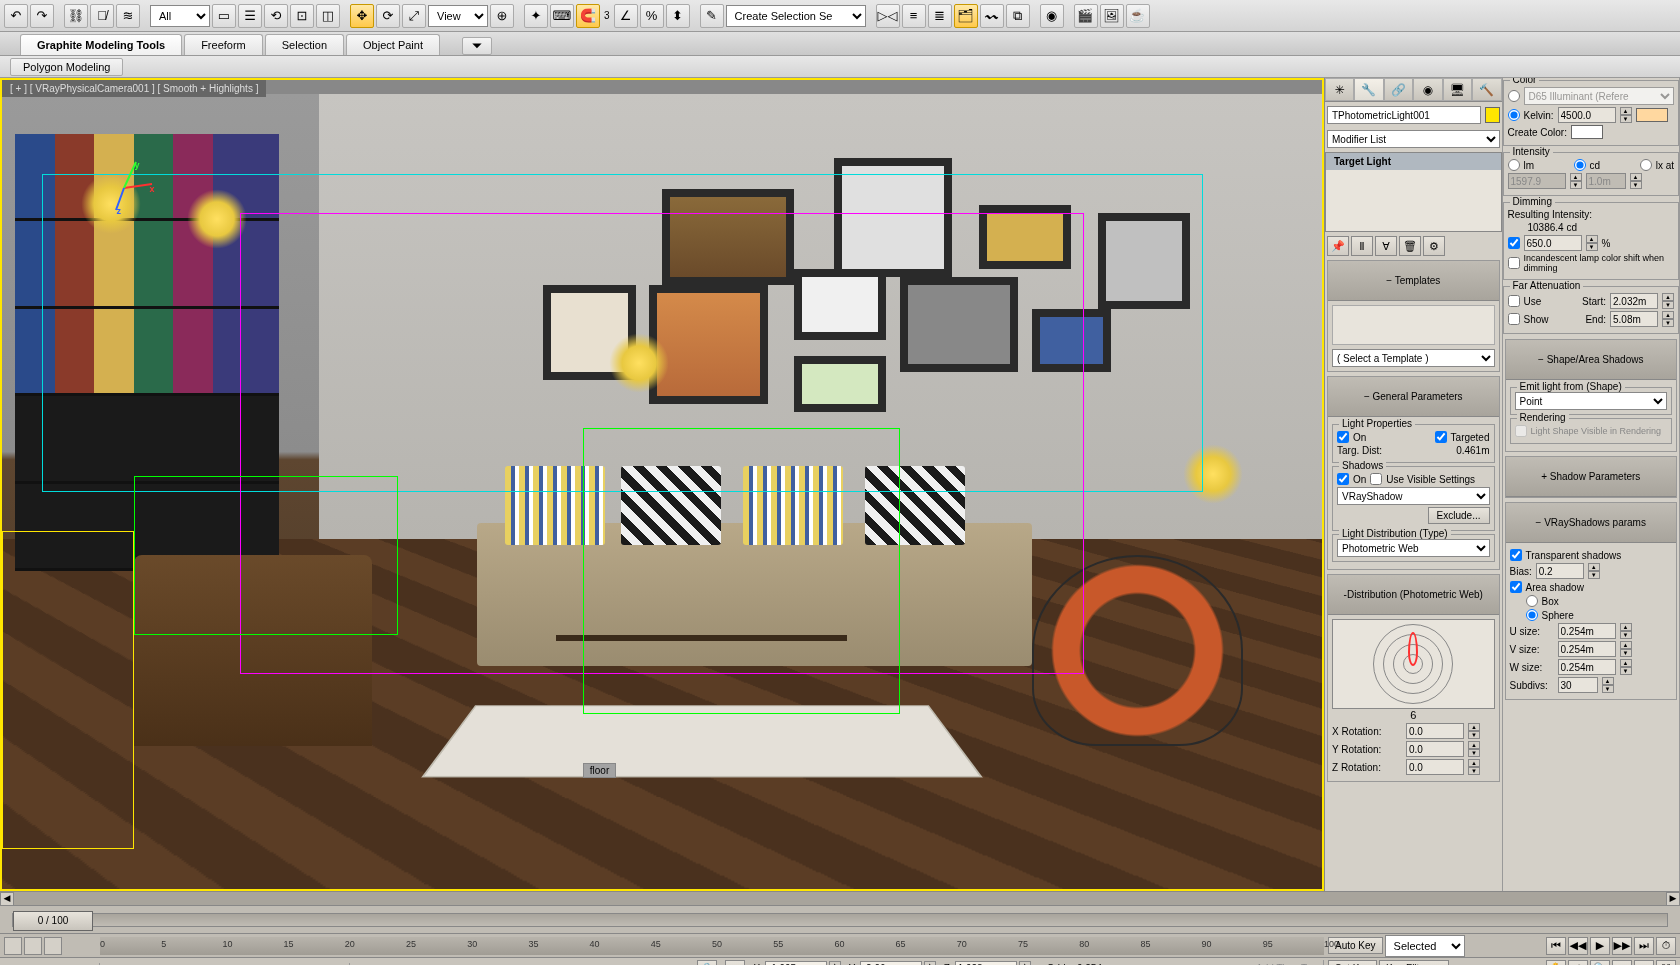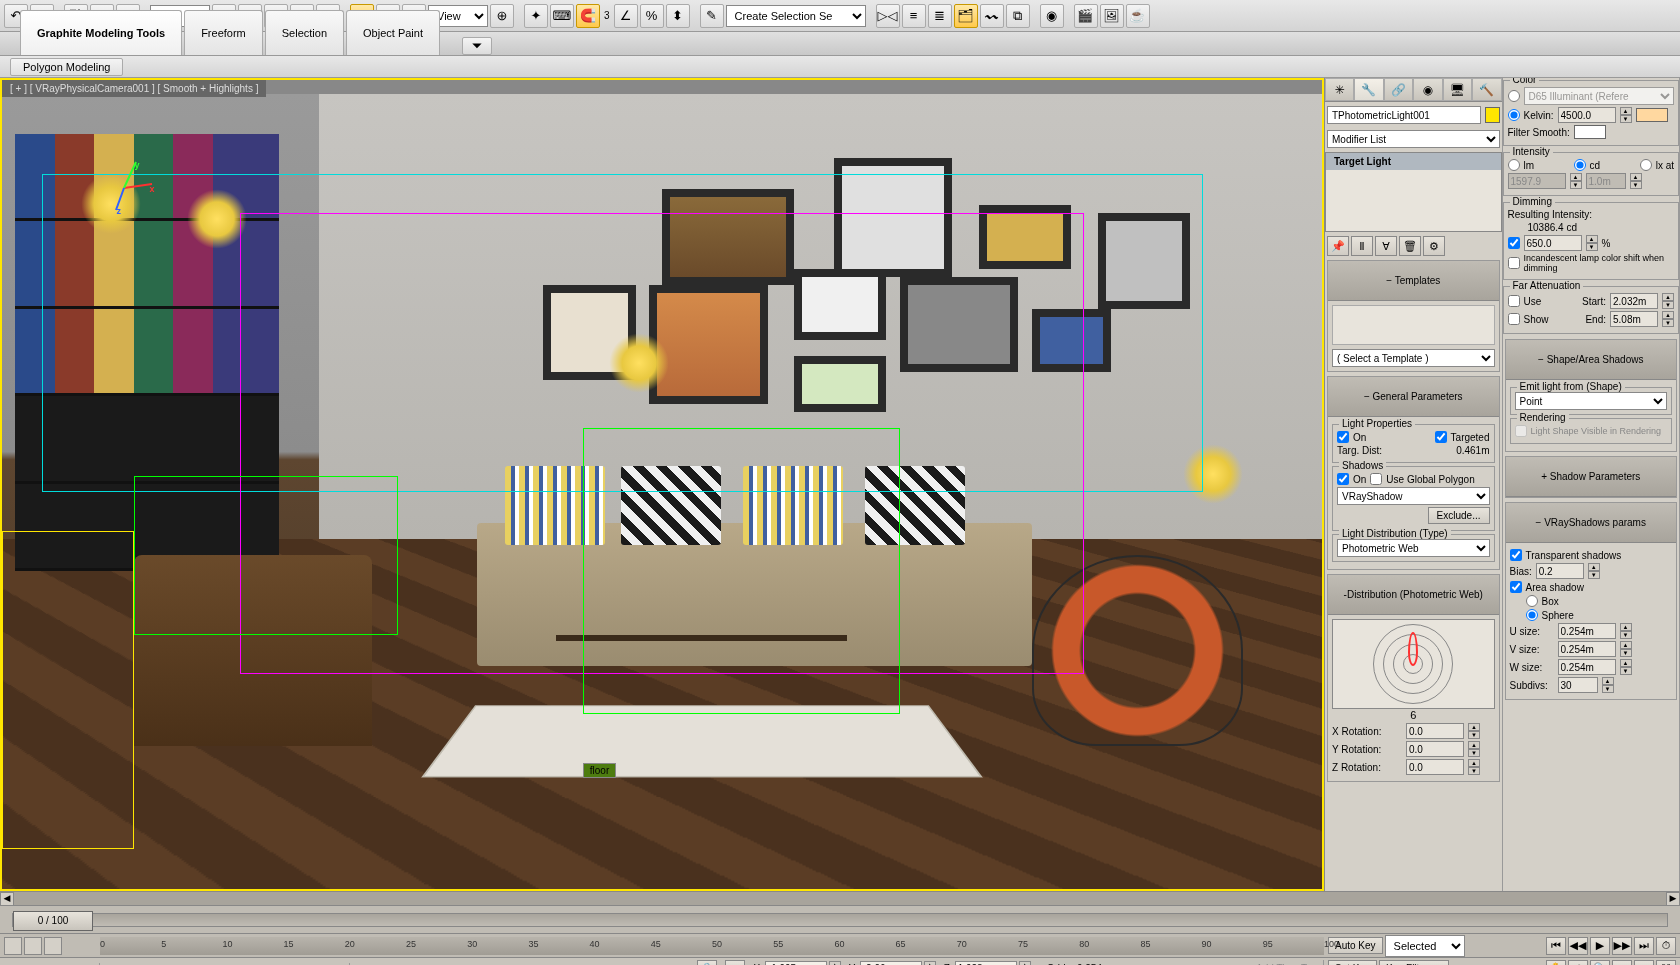--- a/index.html
+++ b/index.html
@@ -8,21 +8,21 @@
 
 .toolbar-main { background: linear-gradient(#e8e8e8,#d4d4d4); height: 32px; display: flex; align-items: center; padding: 2px 4px; border-bottom: 1px solid #999; gap: 2px; }
 .tb-btn { width: 24px; height: 24px; border: 1px solid #aaa; background: linear-gradient(#f4f4f4,#dcdcdc); border-radius: 2px; display: flex; align-items: center; justify-content: center; cursor: pointer; font-size: 13px; }
 .tb-btn.active { background: linear-gradient(#ffe9a8,#ffc94a); border-color: #c89800; }
 .tb-sep { width: 6px; }
 .tb-dropdown { height: 22px; border: 1px solid #888; background: #fff; padding: 0 4px; font-size: 11px; min-width: 60px; }
 .tb-dropdown.wide { min-width: 140px; }
 
 
 .ribbon { background: linear-gradient(#e0e0e0,#c8c8c8); height: 24px; display: flex; align-items: flex-end; padding-left: 20px; border-bottom: 1px solid #999; }
-.ribbon-tab { padding: 16px 16px; border: 1px solid #aaa; border-bottom: none; background: linear-gradient(#f8f8f8,#e4e4e4); margin-right: 2px; border-radius: 3px 3px 0 0; cursor: pointer; }
+.ribbon-tab { padding: 4px 16px; border: 1px solid #aaa; border-bottom: none; background: linear-gradient(#f8f8f8,#e4e4e4); margin-right: 2px; border-radius: 3px 3px 0 0; cursor: pointer; }
 .ribbon-tab.active { background: linear-gradient(#fff,#f0f0f0); font-weight: bold; }
 
 
 .subribbon { background: linear-gradient(#e8e8e8,#d4d4d4); height: 22px; display: flex; align-items: center; padding-left: 10px; border-bottom: 1px solid #999; }
 .subribbon-tab { padding: 2px 12px; border: 1px solid #aaa; background: linear-gradient(#f4f4f4,#e0e0e0); border-radius: 2px; cursor: pointer; }
 
 
 .main-area { display: flex; height: calc(965px - 32px - 24px - 22px - 28px - 24px - 22px); }
 
 
@@ -59,21 +59,21 @@
 .light-glow.l1 { left: 6%; top: 10%; }
 .light-glow.l2 { left: 14%; top: 12%; }
 .light-glow.l3 { left: 46%; top: 30%; }
 .light-glow.l4 { right: 6%; top: 44%; }
 .guide-box { position: absolute; border: 1px solid; pointer-events: none; }
 .guide-box.cyan { border-color: #00dcdc; left: 3%; top: 10%; width: 88%; height: 40%; }
 .guide-box.magenta { border-color: #ff00ff; left: 18%; top: 15%; width: 64%; height: 58%; }
 .guide-box.green { border-color: #00ff00; left: 44%; top: 42%; width: 24%; height: 36%; }
 .guide-box.green2 { border-color: #00ff00; left: 10%; top: 48%; width: 20%; height: 20%; }
 .guide-box.yellow { border-color: #ffe600; left: 0%; top: 55%; width: 10%; height: 40%; }
-.scene-label { position: absolute; background: #4d7c0f; border: 1px solid #888; padding: 1px 6px; font-size: 10px; }
+.scene-label { position: absolute; background: #a3a3a3; border: 1px solid #888; padding: 1px 6px; font-size: 10px; }
 .scene-label.floor { left: 44%; bottom: 14%; }
 .gizmo { position: absolute; left: 7%; top: 8%; width: 60px; height: 60px; }
 .gizmo-axis { position: absolute; left: 30px; top: 30px; font-size: 9px; font-weight: bold; }
 .gizmo-x { color: #ff3030; transform: translate(25px,-4px); }
 .gizmo-y { color: #30ff30; transform: translate(10px,-28px); }
 .gizmo-z { color: #3060ff; transform: translate(-8px,18px); }
 
 
 .cmd-panel { width: 356px; background: #d4d0c8; border-left: 1px solid #888; display: flex; }
 .cmd-col { width: 178px; border-right: 1px solid #999; display: flex; flex-direction: column; overflow: hidden; }
@@ -300,21 +300,21 @@
               <span style="flex:1"></span>
               <span class="panel-label">0.461m</span>
             </div>
           </div>
           <div class="group-box">
             <div class="group-box-title">Shadows</div>
             <div class="panel-row">
               <input type="checkbox" class="panel-checkbox" checked="" style="">
               <span class="panel-label">On</span>
               <input type="checkbox" class="panel-checkbox" style="">
-              <span class="panel-label">Use Global Polygon</span>
+              <span class="panel-label">Use Visible Settings</span>
             </div>
             <select class="panel-dropdown"><option>VRayShadow</option></select>
             <div class="panel-row" style="justify-content:flex-end;">
               <button class="panel-button">Exclude...</button>
             </div>
           </div>
           <div class="group-box">
             <div class="group-box-title">Light Distribution (Type)</div>
             <select class="panel-dropdown"><option>Photometric Web</option></select>
           </div>
@@ -373,21 +373,21 @@
             <input type="radio" class="panel-radio" checked="" style="">
             <span class="panel-label">Kelvin:</span>
             <input class="panel-input" value="4500.0" style="">
             <div class="panel-spinner">
               <div class="spin-btn">▲</div>
               <div class="spin-btn">▼</div>
             </div>
             <div class="panel-swatch" style="background:#ffd8a0"></div>
           </div>
         <div class="panel-row">
-            <span class="panel-label">Filter Smooth:</span>
+            <span class="panel-label">Create Color:</span>
             <div class="panel-swatch" style="background:#fff"></div>
           </div>
       </div>
 
       <div class="group-box">
         <div class="group-box-title">Intensity</div>
         <div class="panel-row">
           <input type="radio" class="panel-radio" style="">
             <span class="panel-label">lm</span>
           <span style="flex:1"></span>

